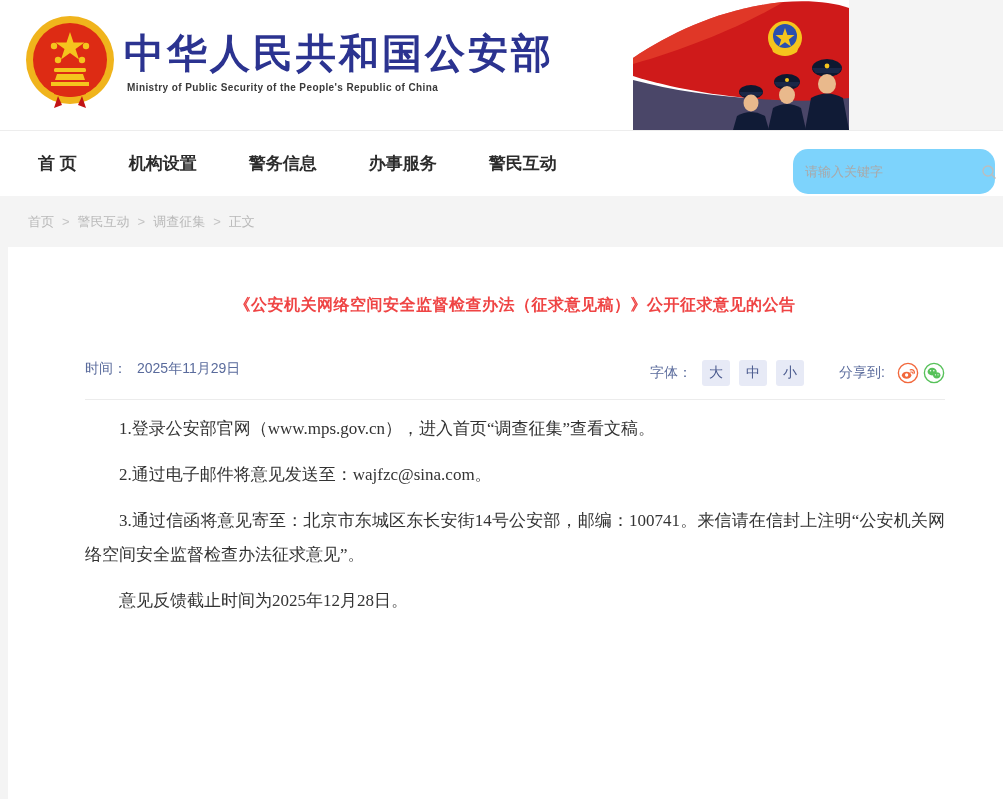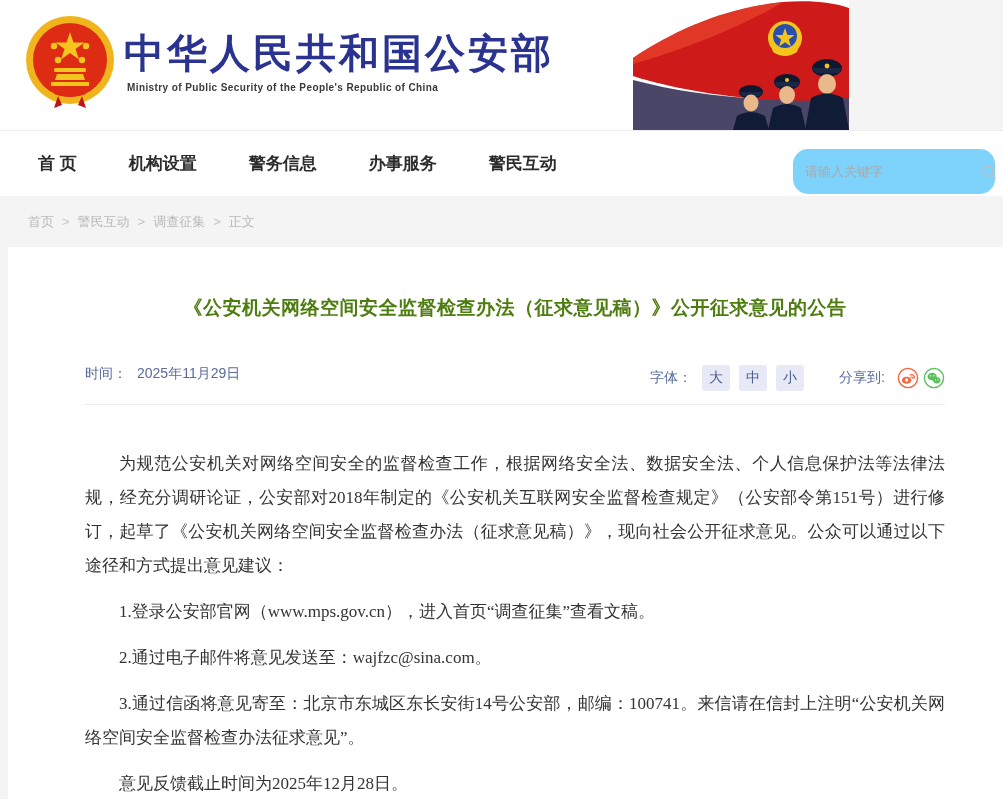--- a/index.html
+++ b/index.html
@@ -30,22 +30,22 @@
   
   .crumb-band { width:1003px; height:51px; background:#f4f4f4; display:flex;
     align-items:center; padding-left:28px; font-size:13px; color:#b9b9b9; }
   .crumb-link { color:#b9b9b9; cursor:pointer; }
   .crumb-sep { margin:0 8px; color:#c4c4c4; }
   .crumb-current { color:#b9b9b9; }
 
   
   .card { margin-left:8px; width:995px; height:552px; background:#fff; }
   .inner { padding:0 58px 0 77px; }
-  .article-title { text-align:center; padding-top:48px; font-size:19px; font-weight:bold;
-    color:#4d7c0f; letter-spacing:0.5px; }
+  .article-title { text-align:center; padding-top:48px; font-size:16px; font-weight:bold;
+    color:#ef4444; letter-spacing:0.5px; }
 
   .meta-row { margin-top:44px; display:flex; justify-content:space-between;
     align-items:flex-start; font-size:14px; color:#5a6b9c; }
   .meta-left { display:flex; align-items:center; }
   .meta-time-value { margin-left:10px; }
   .meta-right { display:flex; align-items:center; }
   .font-label { margin-right:10px; }
   .font-btn { display:inline-block; min-width:27px; padding:4px 7px; margin-right:9px;
     background:#e7eaf6; border-radius:3px; color:#4a5a8e; text-align:center; cursor:pointer; }
   .share-label { margin-left:26px; margin-right:8px; }
@@ -161,21 +161,20 @@
           <circle cx="8.2" cy="9.6" r="0.8" fill="#fff"></circle>
           <circle cx="11.8" cy="9.6" r="0.8" fill="#fff"></circle>
           <circle cx="13.6" cy="14" r="0.7" fill="#fff"></circle>
           <circle cx="16.4" cy="14" r="0.7" fill="#fff"></circle>
         </svg>
       </div>
     </div>
     <div class="meta-sep"></div>
 
     <div class="body-text">
-      <p class="p-first">为规范公安机关对网络空间安全的监督检查工作，根据网络安全法、数据安全法、个人信息保护法等法律法规，经充分调研论证，公安部对2018年制定的《公安机关互联网安全监督检查规定》（公安部令第151号）进行修订，起草了《公安机关网络空间安全监督检查办法（征求意见稿）》，现向社会公开征求意见。公众可以通过以下途径和方式提出意见建议：</p>
       <p>1.登录公安部官网（www.mps.gov.cn），进入首页“调查征集”查看文稿。</p>
       <p>2.通过电子邮件将意见发送至：wajfzc@sina.com。</p>
       <p>3.通过信函将意见寄至：北京市东城区东长安街14号公安部，邮编：100741。来信请在信封上注明“公安机关网络空间安全监督检查办法征求意见”。</p>
       <p class="p-last">意见反馈截止时间为2025年12月28日。</p>
     </div>
 
   </div>
 </div>
 
 </body></html>

